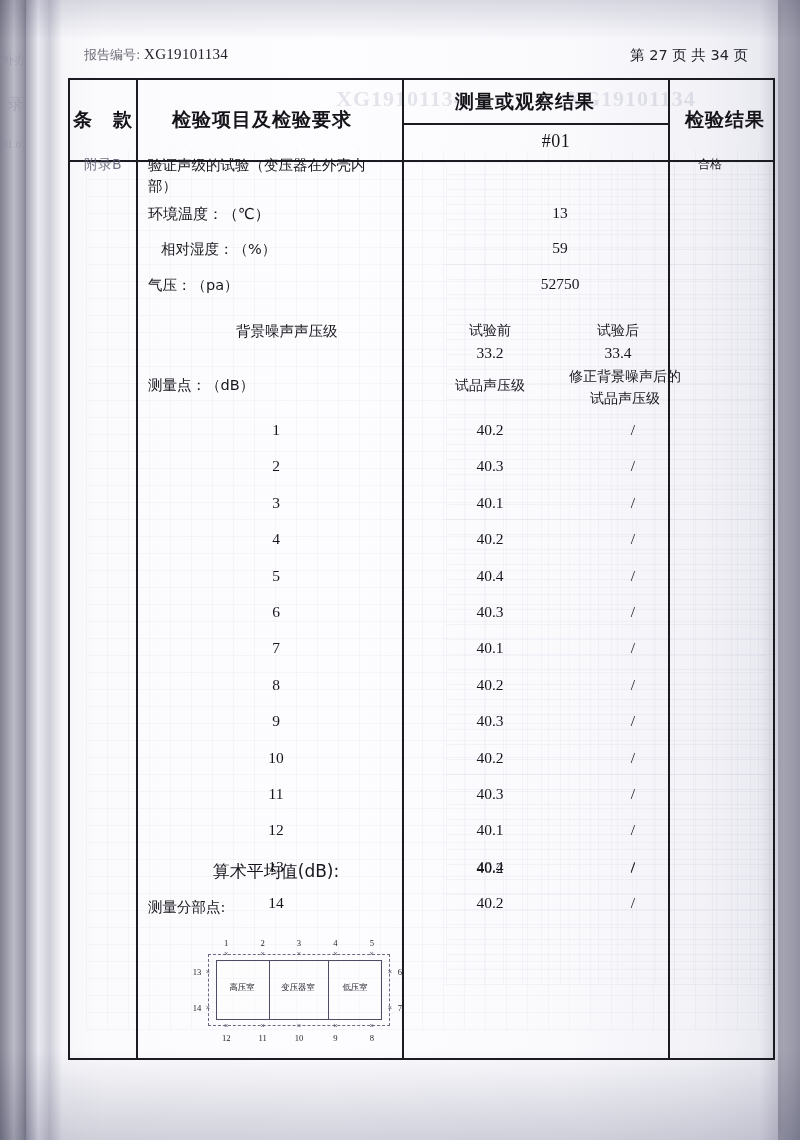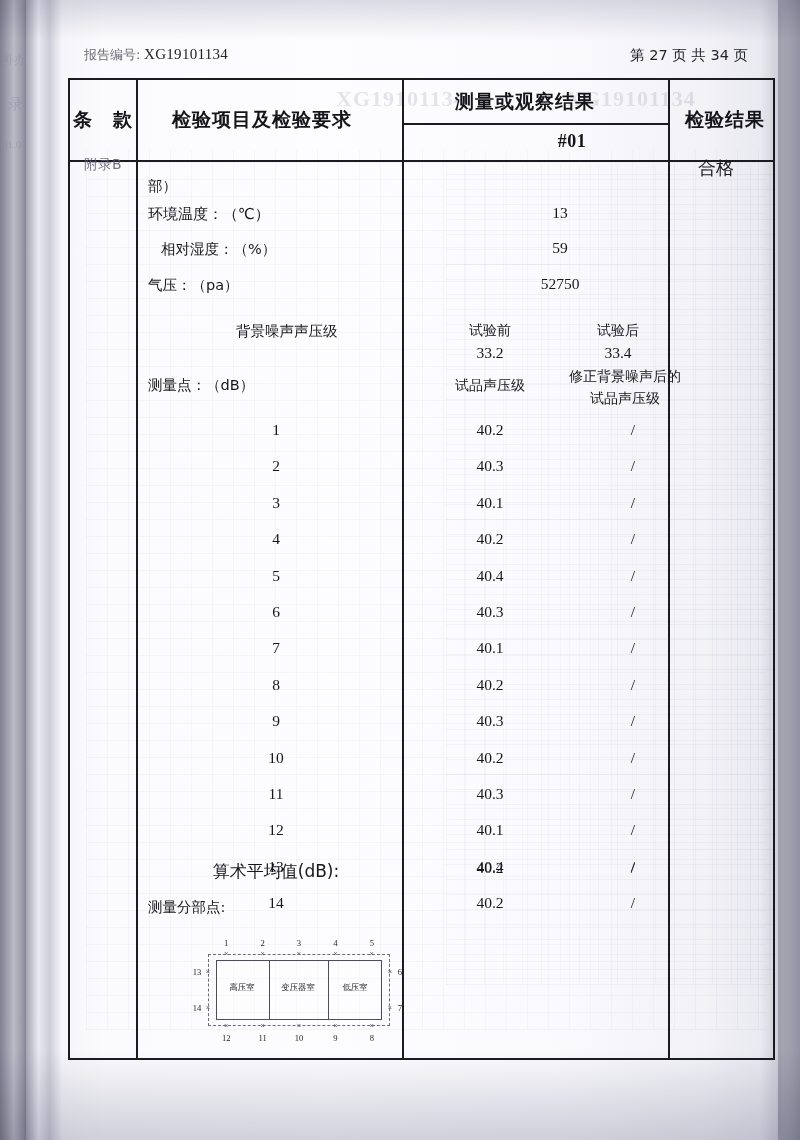--- a/index.html
+++ b/index.html
@@ -161,27 +161,28 @@
     <div class="v" style="left:66px;"></div>
     <div class="v" style="left:332px;"></div>
     <div class="v" style="left:598px;"></div>
 
     <div class="h" style="left:332px;width:266px;top:43px;"></div>
     <div class="h" style="left:0;right:0;top:80px;"></div>
 
     <div class="hc big" style="left:0;top:0;width:66px;height:80px;">条　款</div>
     <div class="hc big" style="left:66px;top:0;width:252px;height:80px;">检验项目及检验要求</div>
     <div class="hc big" style="left:332px;top:0;width:246px;height:43px;">测量或观察结果</div>
-    <div class="hc mid serifnum" style="left:332px;top:43px;width:308px;height:37px;font-family:'Liberation Serif',serif;font-weight:700;margin-left:16px;">#01</div>
+    <div class="hc mid serifnum" style="left:332px;top:43px;width:308px;height:37px;font-family:'Liberation Serif',serif;font-weight:400;">#01</div>
     <div class="hc big" style="left:598px;top:0;width:114px;height:80px;">检验结果</div>
 
     <span class="t cn" style="left:14px;top:76px;font-size:14px;color:#5c5c70;opacity:.85;">附录B</span>
 
-    <span class="t cn" style="left:628px;top:76px;font-size:18px;">合格</span>
-
+    <span class="t cn" style="left:628px;top:76px;font-size:12px;">合格</span>
+
+    <span class="t cn" style="left:78px;top:76px;font-size:14.5px;">验证声级的试验（变压器在外壳内</span>
     <span class="t cn" style="left:78px;top:97px;font-size:14.5px;">部）</span>
 
     <span class="t cn" style="left:78px;top:125px;font-size:15px;">环境温度：（℃）</span>
     <span class="t cn" style="left:78px;top:160px;font-size:14.5px;margin-left:13px;">相对湿度：（%）</span>
     <span class="t cn" style="left:78px;top:196px;font-size:14.5px;">气压：（pa）</span>
 
     <span class="t cn" style="left:166px;top:242px;font-size:14.5px;">背景噪声声压级</span>
 
     <span class="t cn" style="left:78px;top:296px;font-size:14.5px;">测量点：（dB）</span>
 

